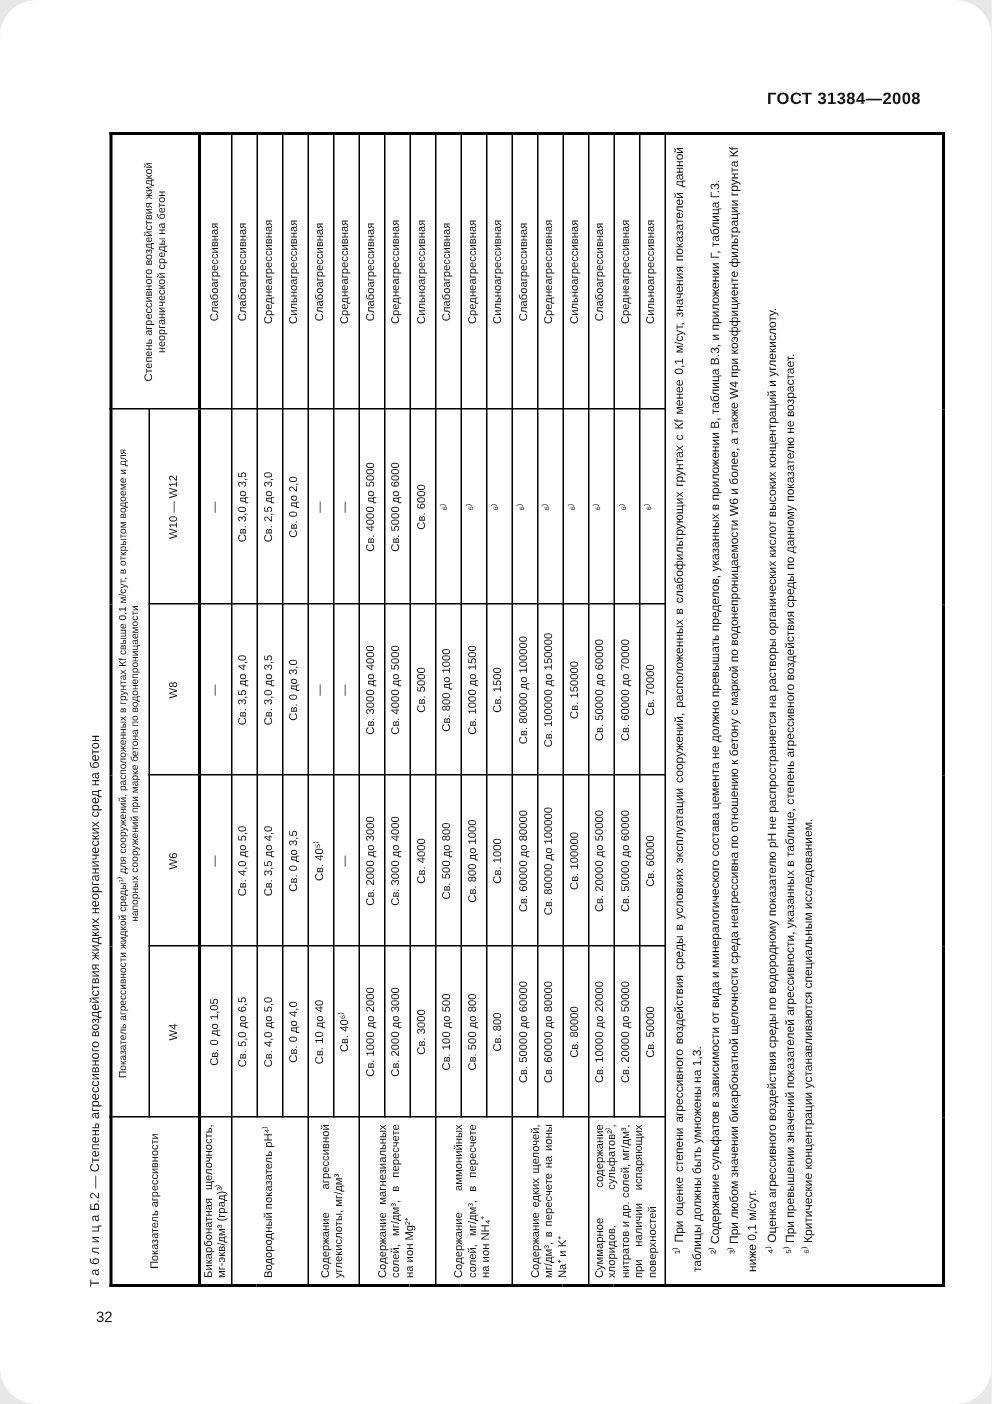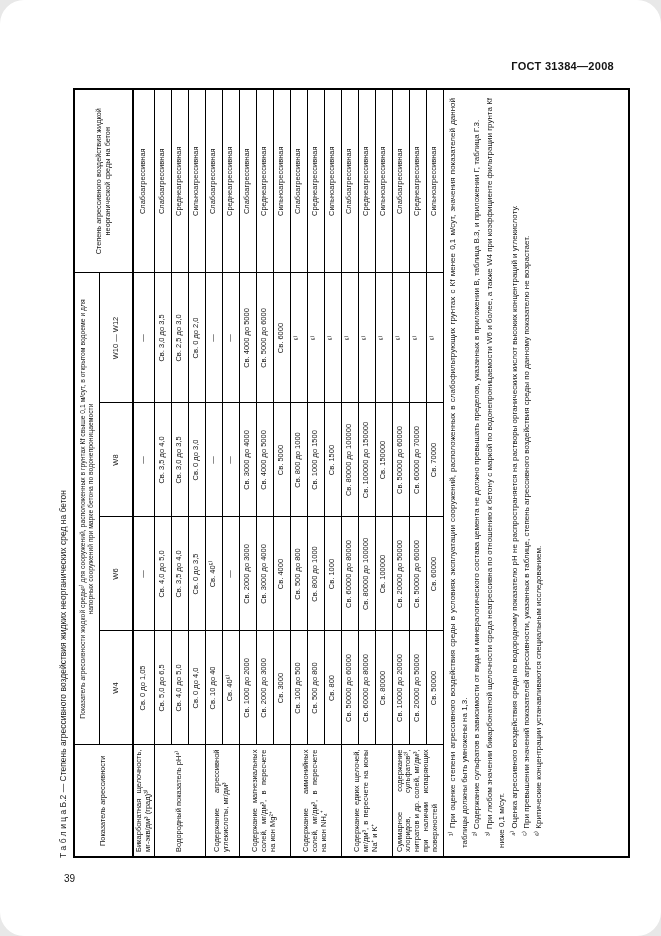--- a/index.html
+++ b/index.html
@@ -230,14 +230,14 @@
           <p class="fn">³⁾ При любом значении бикарбонатной щелочности среда неагрессивна по отношению к бетону с маркой по водонепроницаемости W6 и более, а также W4 при коэффициенте фильтрации грунта Кf ниже 0,1 м/сут.</p>
           <p class="fn">⁴⁾ Оценка агрессивного воздействия среды по водородному показателю pH не распространяется на растворы органических кислот высоких концентраций и углекислоту.</p>
           <p class="fn">⁵⁾ При превышении значений показателей агрессивности, указанных в таблице, степень агрессивного воздействия среды по данному показателю не возрастает.</p>
           <p class="fn">⁶⁾ Критические концентрации устанавливаются специальным исследованием.</p>
         </td>
       </tr>
     </tbody>
       </table>
   </div>
 
-  <div class="page-num">39</div>
+  <div class="page-num">32</div>
 </div>
 
 </body></html>

